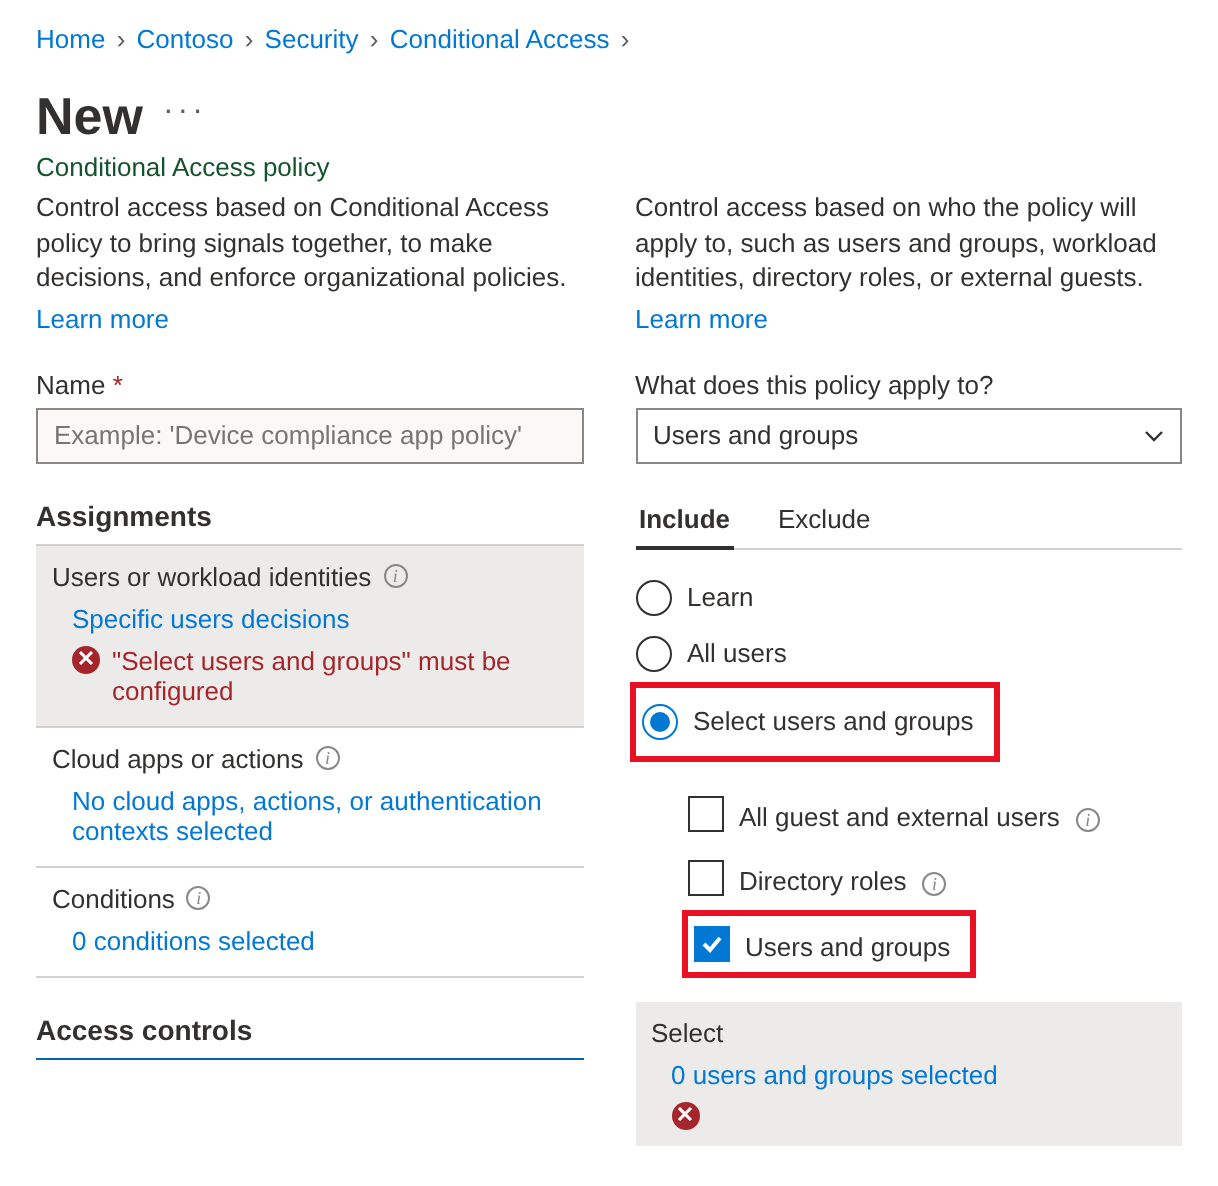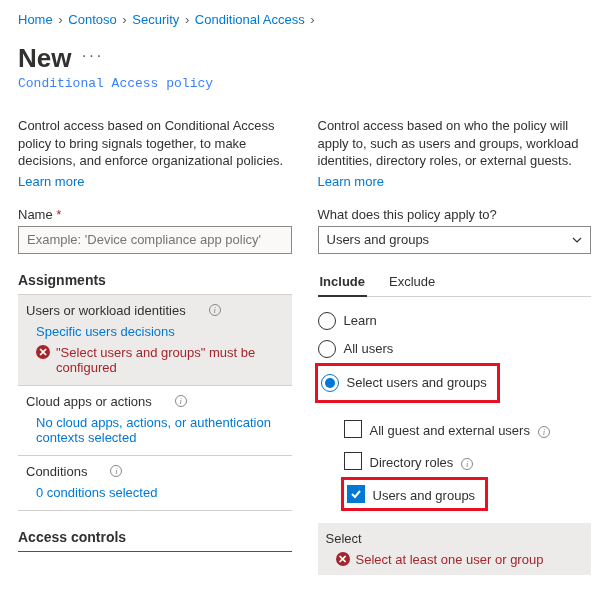--- a/index.html
+++ b/index.html
@@ -12,21 +12,21 @@
     width: 609px;
     background: #fff;
   }
   a { color: #0078d4; text-decoration: none; cursor: pointer; }
   .breadcrumb { font-size: 13px; margin-bottom: 10px; }
   .breadcrumb .sep { color: #605e5c; margin: 0 2px; }
   .breadcrumb .bc-item { color: #0078d4; }
   .title-row { display: flex; align-items: center; gap: 10px;}
   h1 { font-size: 26px; font-weight: 600; margin: 6px 0 0 0; }
   .dots { color: #605e5c; font-size: 16px; letter-spacing: 2px; cursor: pointer;}
-  .subtitle { color: #3b82f6; margin: 2px 0 26px 0; font-family: Liberation Mono, monospace; }
+  .subtitle { color: #14532d; margin: 2px 0 4px 0; }
   .cols { display: flex; gap: 26px; }
   .col { flex: 1 1 0; min-width: 0; }
   .desc { line-height: 1.35; margin-bottom: 4px; }
   .learn { margin-bottom: 18px; display: inline-block; }
   .field-label { margin-bottom: 4px; }
   .req { color: #a4262c; }
   .text-input {
     width: 100%;
     border: 1px solid #8a8886;
     padding: 5px 8px;
@@ -41,21 +41,21 @@
     padding: 18px 0 6px 0;
     margin: 0 0 0 0;
     font-weight: bold;
   }
   .section-title { font-size: 13px; }
   .block {
     padding: 8px 8px 10px 8px;
     border-bottom: 1px solid #d2d0ce;
   }
   .block-selected { background: #edebe9; }
-  .block-row { display: flex; align-items: center; gap: 23px; }
+  .block-row { display: flex; align-items: center; gap: 6px; }
   .info-icon {
     width: 12px; height: 12px; display: inline-block;
     border: 1px solid #8a8886; border-radius: 50%;
     color: #8a8886; font-size: 9px; line-height: 11px; text-align: center;
     font-style: italic; font-family: Georgia, serif;
   }
   .sub-link { color: #0078d4; margin-top: 6px; padding-left: 10px; display:block;}
   .err-row { display: flex; gap: 6px; margin-top: 6px; padding-left: 10px; color: #a4262c; align-items: flex-start;}
   .err-icon {
     width: 14px; height: 14px; border-radius: 50%;
@@ -213,19 +213,19 @@
                 <path d="M2 6 L5 9 L10 3" stroke="#fff" stroke-width="2" fill="none"></path>
               </svg>
           </span>
           <span>Users and groups</span>
         </div>
       </div>
     </div>
 
     <div class="footer-block">
       <div class="footer-title">Select</div>
+      <a class="footer-link">0 users and groups selected</a>
       <div class="err-row" style="padding-left:10px;">
         <span class="err-icon">✕</span>
-        <span>Select at least one user or group</span>
       </div>
     </div>
   </div>
 </div>
 
 </body></html>

